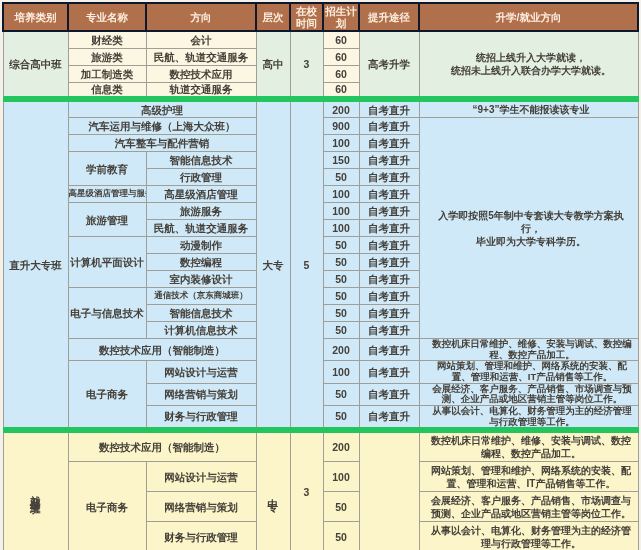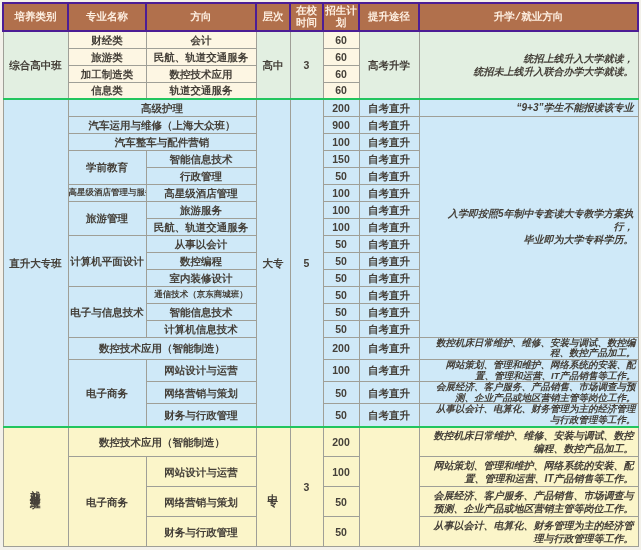--- a/index.html
+++ b/index.html
@@ -15,52 +15,50 @@
     table-layout:fixed;
     width:637px;
     margin:2px auto 0 auto;
   }
   th,td{overflow:hidden;}
   th{
     background:#b1704c;
     color:#fdeee0;
     font-size:10.5px;
     line-height:1.15;
-    border:2px solid #4c1d95;
+    border:2px solid #0f172a;
     padding:1px 0;
     text-align:center;
     font-weight:bold;
-    font-family:Liberation Mono, monospace;
   }
   td{
     border:1px solid #9f9f97;
     text-align:center;
     font-size:10.5px;
     line-height:1.15;
     padding:0;
     white-space:nowrap;
   }
   thead tr{height:24px;}
   tbody.s1 tr{height:17px;}
   tbody.s2 tr{height:17px;}
   tbody.s2 tr.tall{height:22px;}
   tbody.s3 tr{height:30px;}
   tbody.s1 td{background:#fdf6e3;}
   tbody.s1 td.merged{background:#e2efe1;}
   tbody.s2 td{background:#cfe9f8;}
   tbody.s3 td{background:#fbf5c9;}
   tbody.s2 tr:first-child td,
-  tbody.s3 tr:first-child td{border-top:2px solid #22c55e;}
+  tbody.s3 tr:first-child td{border-top:6px solid #22c55e;}
   td.dest{
-    text-align:right;
+    text-align:center;
     white-space:normal;
     font-size:10px;
     line-height:1.3;
     padding:1px 4px 1px 9px;
-    font-style:italic;
   }
   td.dest.tight{
     font-size:9.5px;
     line-height:1.12;
     padding:0 2px 0 9px;
   }
   .small{font-size:8.5px;}
   .vert{
     writing-mode:vertical-rl;
     text-orientation:upright;
@@ -174,21 +172,21 @@
       <td>100</td>
       <td>自考直升</td>
     </tr>
     <tr>
       <td>民航、轨道交通服务</td>
       <td>100</td>
       <td>自考直升</td>
     </tr>
     <tr>
       <td rowspan="3">计算机平面设计</td>
-      <td>从事以会计</td>
+      <td>动漫制作</td>
       <td>50</td>
       <td>自考直升</td>
     </tr>
     <tr>
       <td>数控编程</td>
       <td>50</td>
       <td>自考直升</td>
     </tr>
     <tr>
       <td>室内装修设计</td>

